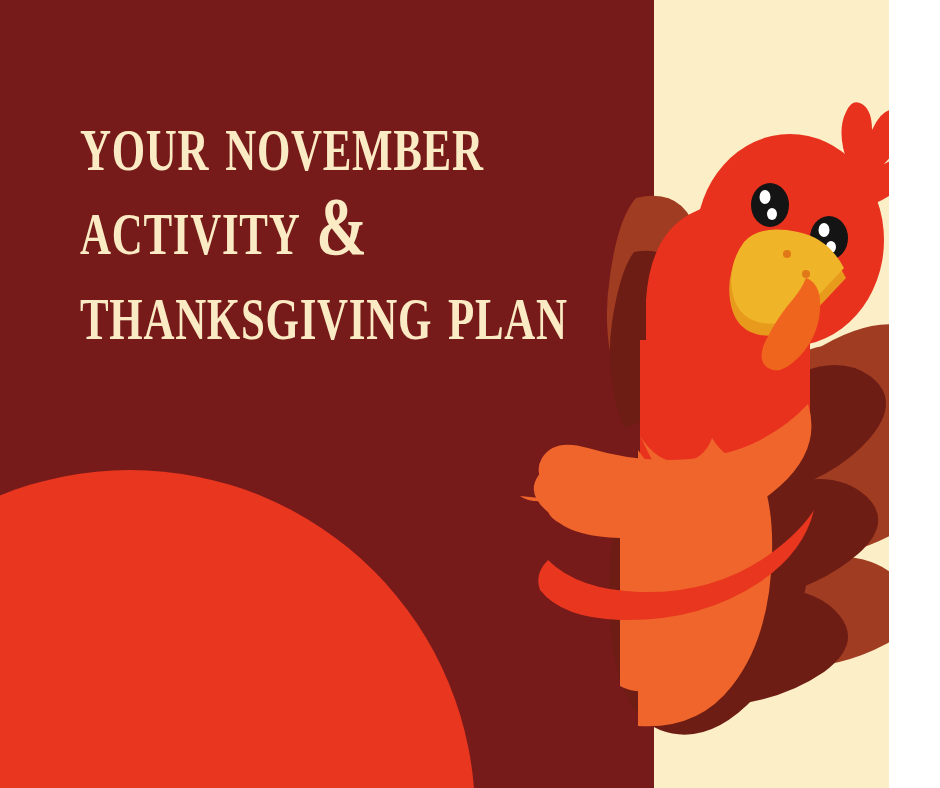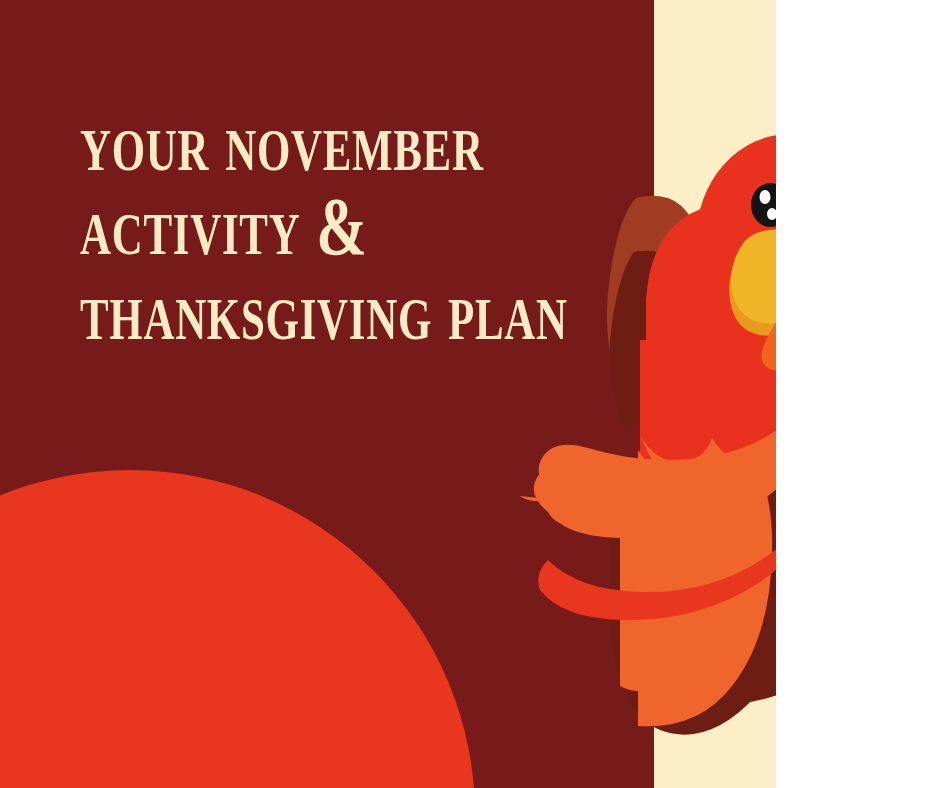--- a/index.html
+++ b/index.html
@@ -2,21 +2,21 @@
 <html><head>
 <meta charset="utf-8">
 <style>
   html, body {
     margin: 0;
     padding: 0;
     background: #ffffff;
   }
   #poster {
     position: relative;
-    width: 776px;
+    width: 889px;
     height: 788px;
     overflow: hidden;
     background: #4d7c0f;
     font-family: "Liberation Serif", "DejaVu Serif", serif;
   }
   .layer {
     position: absolute;
     top: 0;
     left: 0;
     width: 940px;

